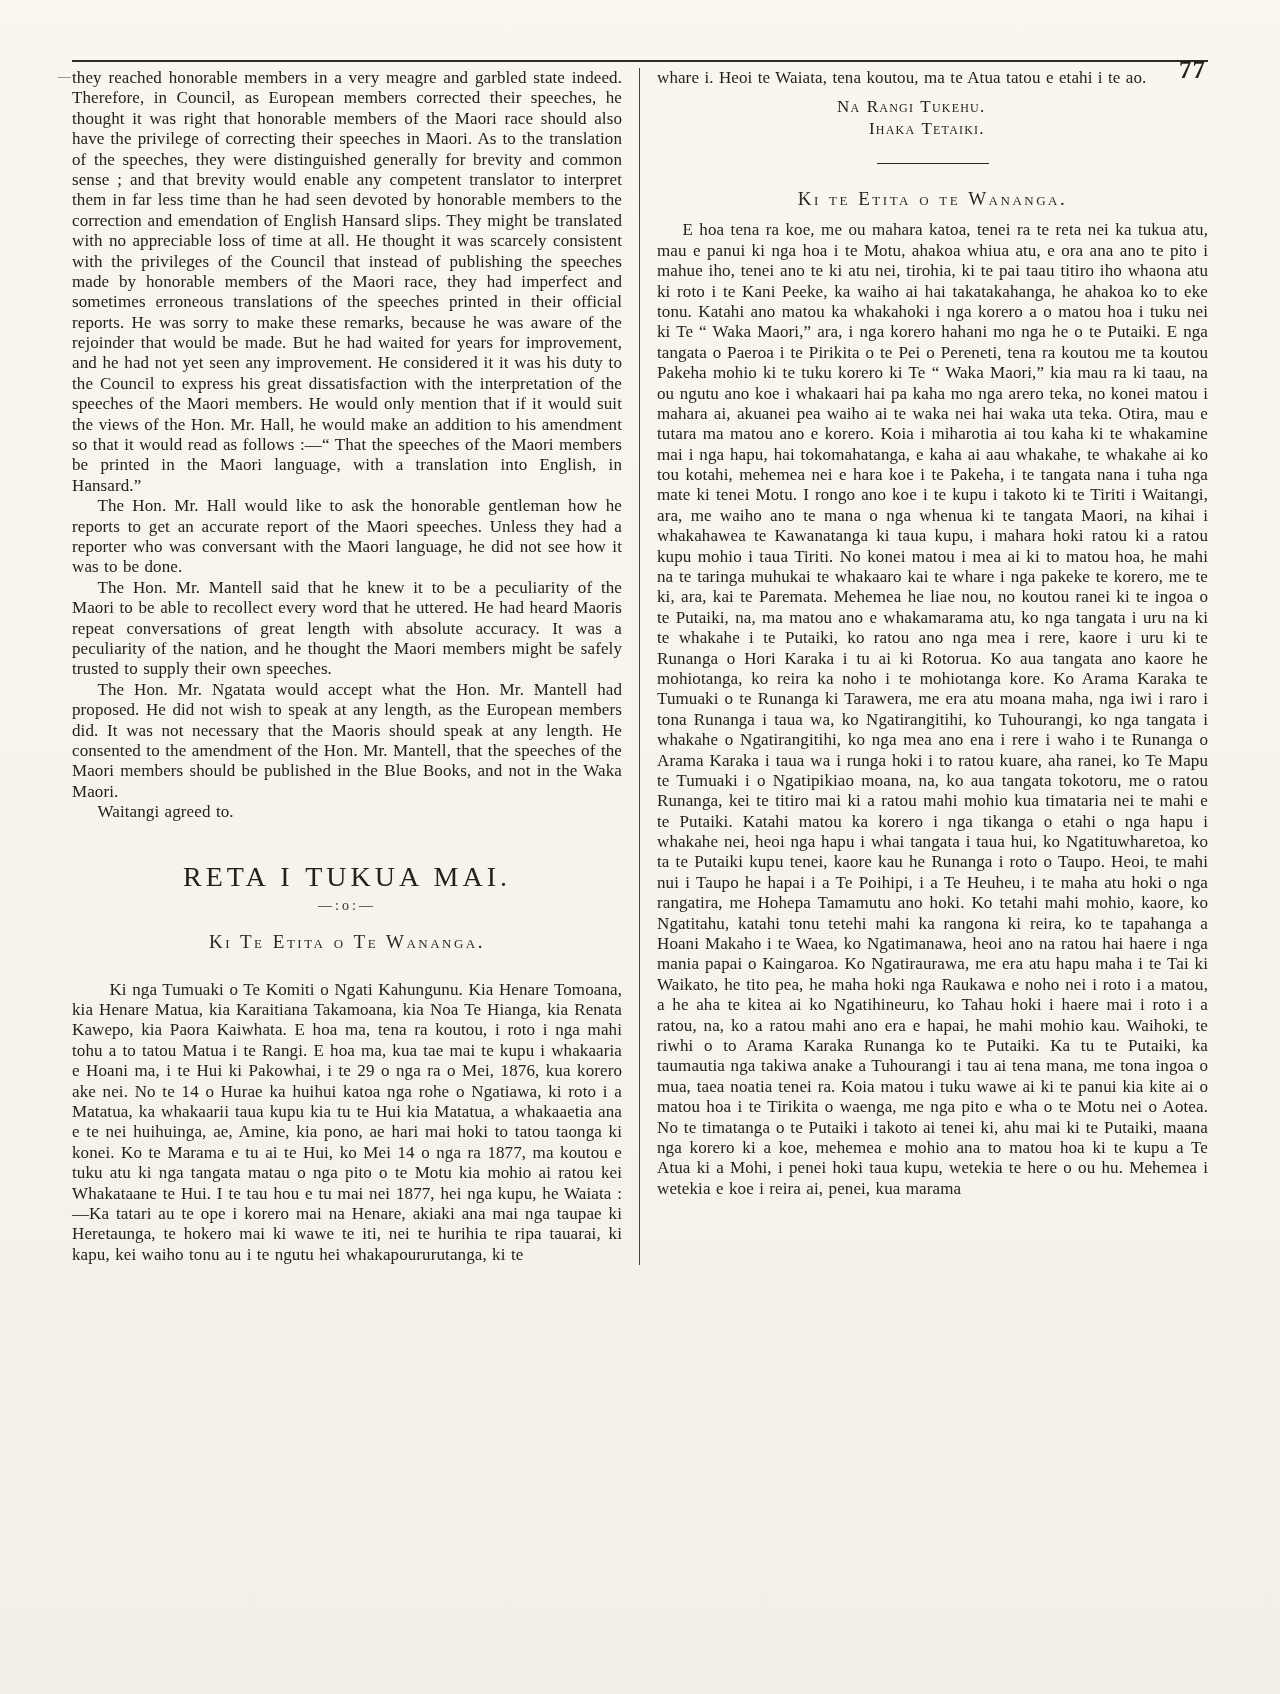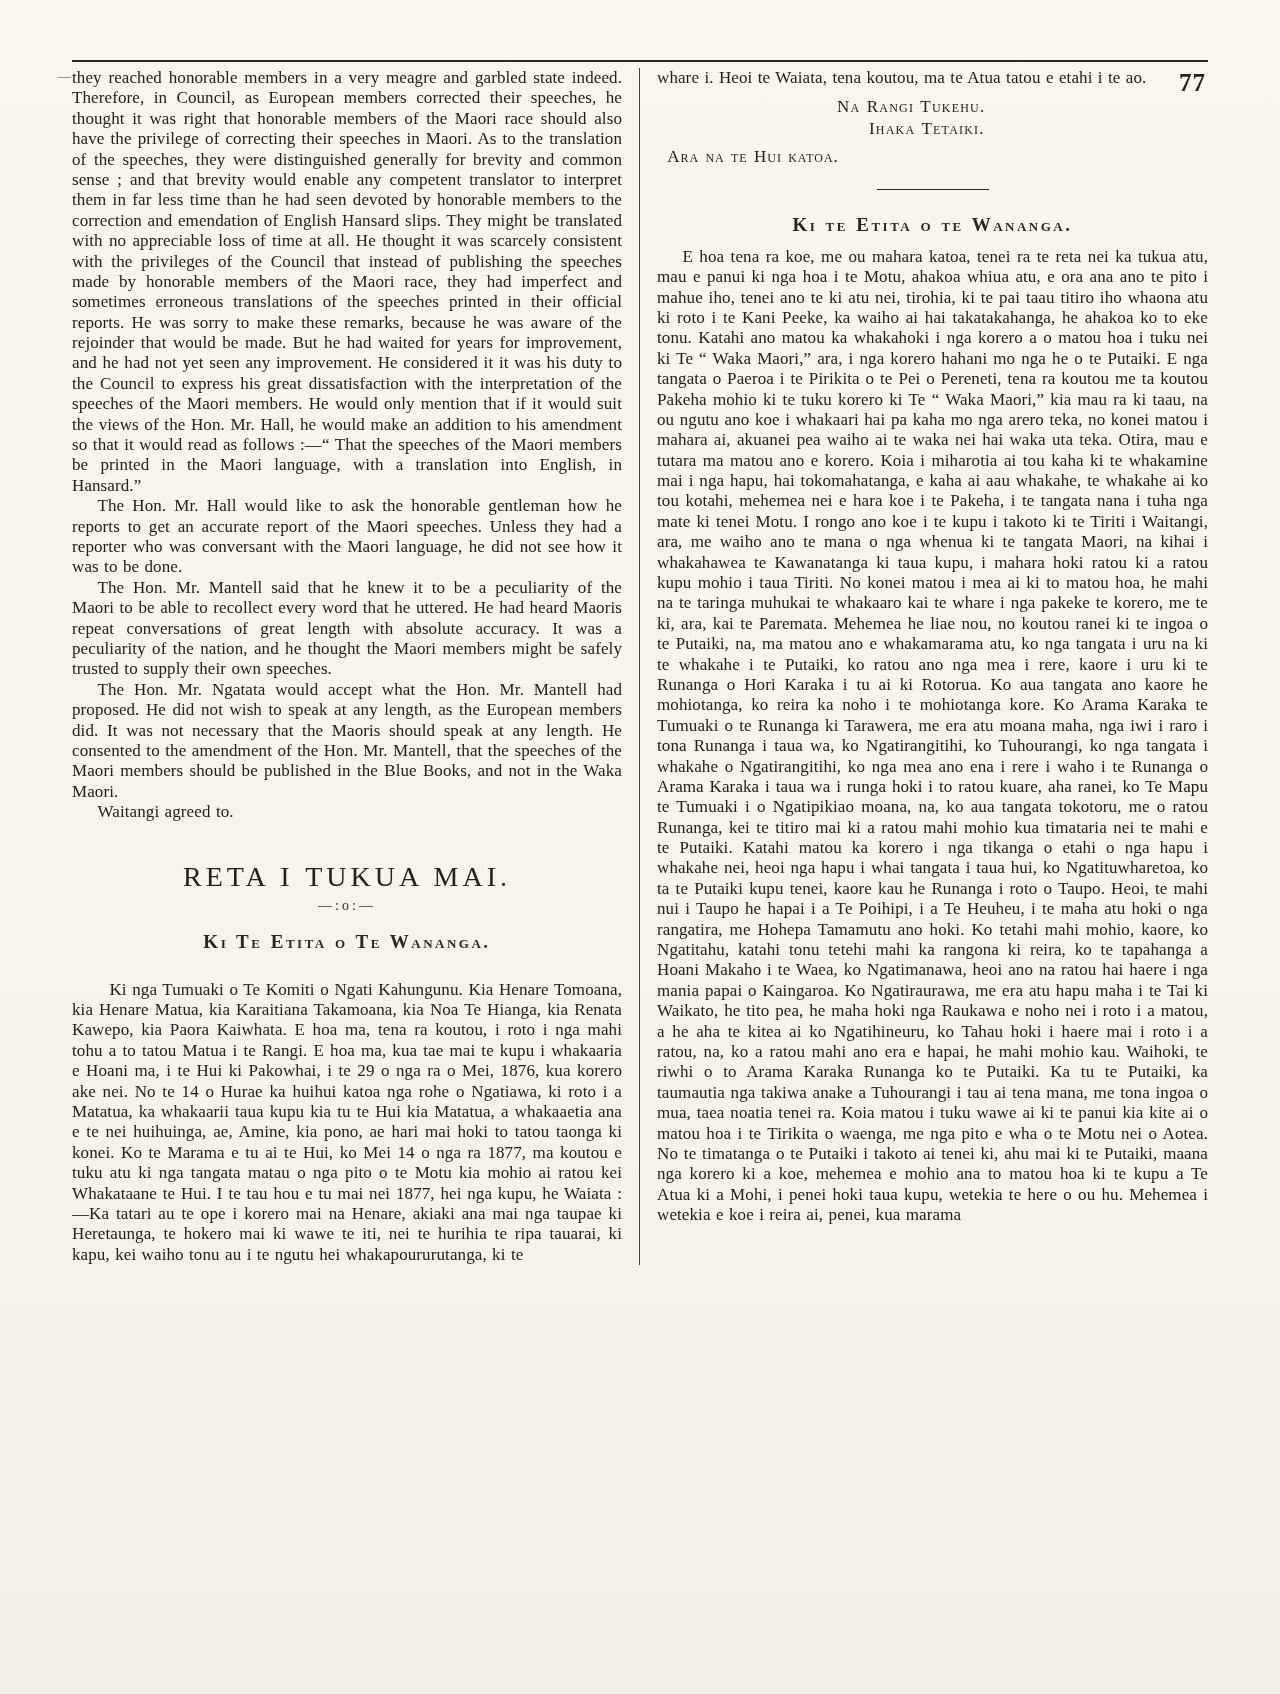--- a/index.html
+++ b/index.html
@@ -30,21 +30,21 @@
     display: inline-block;
     margin: 0;
     font-size: 31px;
     font-weight: 700;
     letter-spacing: 8px;
     color: #282419;
   }
   .page-number {
     position: absolute;
     right: 2px;
-    top: 17px;
+    top: 4px;
     font-size: 25px;
     font-weight: 700;
     letter-spacing: 1px;
   }
   .left-mark {
     position: absolute;
     left: -14px;
     top: 16px;
     font-size: 13px;
     color: #6b675e;
@@ -82,21 +82,21 @@
   .ornament {
     text-align: center;
     font-size: 14px;
     letter-spacing: 3px;
     margin: 4px 0 16px 0;
     color: #33302a;
   }
   .subheading {
     text-align: center;
     font-variant: small-caps;
-    font-weight: 700;
+    font-weight: 400;
     font-size: 19px;
     letter-spacing: 2.5px;
     margin: 0 0 26px 0;
     color: #2b2820;
   }
   .letter-heading { margin: 0 0 10px 0; }
   
   .signatures {
     margin: 8px 0 6px 0;
     padding-left: 150px;
@@ -148,21 +148,20 @@
     </section>
 
     <section class="col col-right">
       <p class="body-p">whare i. Heoi te Waiata, tena koutou, ma te Atua tatou e etahi i te ao.</p>
 
       <div class="signatures">
         <div class="signature sig-2">Na Rangi Tukehu.</div>
         <div class="signature sig-3">Ihaka Tetaiki.</div>
       </div>
 
-      <p class="attestation">Ara na te Hui katoa.</p>
 
       <div class="short-rule"></div>
 
       <h3 class="subheading letter-heading">Ki te Etita o te Wananga.</h3>
 
       <p class="body-p indent">E hoa tena ra koe, me ou mahara katoa, tenei ra te reta nei ka tukua atu, mau e panui ki nga hoa i te Motu, ahakoa whiua atu, e ora ana ano te pito i mahue iho, tenei ano te ki atu nei, tirohia, ki te pai taau titiro iho whaona atu ki roto i te Kani Peeke, ka waiho ai hai takatakahanga, he ahakoa ko to eke tonu. Katahi ano matou ka whakahoki i nga korero a o matou hoa i tuku nei ki Te “ Waka Maori,” ara, i nga korero hahani mo nga he o te Putaiki. E nga tangata o Paeroa i te Pirikita o te Pei o Pereneti, tena ra koutou me ta koutou Pakeha mohio ki te tuku korero ki Te “ Waka Maori,” kia mau ra ki taau, na ou ngutu ano koe i whakaari hai pa kaha mo nga arero teka, no konei matou i mahara ai, akuanei pea waiho ai te waka nei hai waka uta teka. Otira, mau e tutara ma matou ano e korero. Koia i miharotia ai tou kaha ki te whakamine mai i nga hapu, hai tokomahatanga, e kaha ai aau whakahe, te whakahe ai ko tou kotahi, mehemea nei e hara koe i te Pakeha, i te tangata nana i tuha nga mate ki tenei Motu. I rongo ano koe i te kupu i takoto ki te Tiriti i Waitangi, ara, me waiho ano te mana o nga whenua ki te tangata Maori, na kihai i whakahawea te Kawanatanga ki taua kupu, i mahara hoki ratou ki a ratou kupu mohio i taua Tiriti. No konei matou i mea ai ki to matou hoa, he mahi na te taringa muhukai te whakaaro kai te whare i nga pakeke te korero, me te ki, ara, kai te Paremata. Mehemea he liae nou, no koutou ranei ki te ingoa o te Putaiki, na, ma matou ano e whakamarama atu, ko nga tangata i uru na ki te whakahe i te Putaiki, ko ratou ano nga mea i rere, kaore i uru ki te Runanga o Hori Karaka i tu ai ki Rotorua. Ko aua tangata ano kaore he mohiotanga, ko reira ka noho i te mohiotanga kore. Ko Arama Karaka te Tumuaki o te Runanga ki Tarawera, me era atu moana maha, nga iwi i raro i tona Runanga i taua wa, ko Ngatirangitihi, ko Tuhourangi, ko nga tangata i whakahe o Ngatirangitihi, ko nga mea ano ena i rere i waho i te Runanga o Arama Karaka i taua wa i runga hoki i to ratou kuare, aha ranei, ko Te Mapu te Tumuaki i o Ngatipikiao moana, na, ko aua tangata tokotoru, me o ratou Runanga, kei te titiro mai ki a ratou mahi mohio kua timataria nei te mahi e te Putaiki. Katahi matou ka korero i nga tikanga o etahi o nga hapu i whakahe nei, heoi nga hapu i whai tangata i taua hui, ko Ngatituwharetoa, ko ta te Putaiki kupu tenei, kaore kau he Runanga i roto o Taupo. Heoi, te mahi nui i Taupo he hapai i a Te Poihipi, i a Te Heuheu, i te maha atu hoki o nga rangatira, me Hohepa Tamamutu ano hoki. Ko tetahi mahi mohio, kaore, ko Ngatitahu, katahi tonu tetehi mahi ka rangona ki reira, ko te tapahanga a Hoani Makaho i te Waea, ko Ngatimanawa, heoi ano na ratou hai haere i nga mania papai o Kaingaroa. Ko Ngatiraurawa, me era atu hapu maha i te Tai ki Waikato, he tito pea, he maha hoki nga Raukawa e noho nei i roto i a matou, a he aha te kitea ai ko Ngatihineuru, ko Tahau hoki i haere mai i roto i a ratou, na, ko a ratou mahi ano era e hapai, he mahi mohio kau. Waihoki, te riwhi o to Arama Karaka Runanga ko te Putaiki. Ka tu te Putaiki, ka taumautia nga takiwa anake a Tuhourangi i tau ai tena mana, me tona ingoa o mua, taea noatia tenei ra. Koia matou i tuku wawe ai ki te panui kia kite ai o matou hoa i te Tirikita o waenga, me nga pito e wha o te Motu nei o Aotea. No te timatanga o te Putaiki i takoto ai tenei ki, ahu mai ki te Putaiki, maana nga korero ki a koe, mehemea e mohio ana to matou hoa ki te kupu a Te Atua ki a Mohi, i penei hoki taua kupu, wetekia te here o ou hu. Mehemea i wetekia e koe i reira ai, penei, kua marama</p>
     </section>
 
   </main>
 </div>

